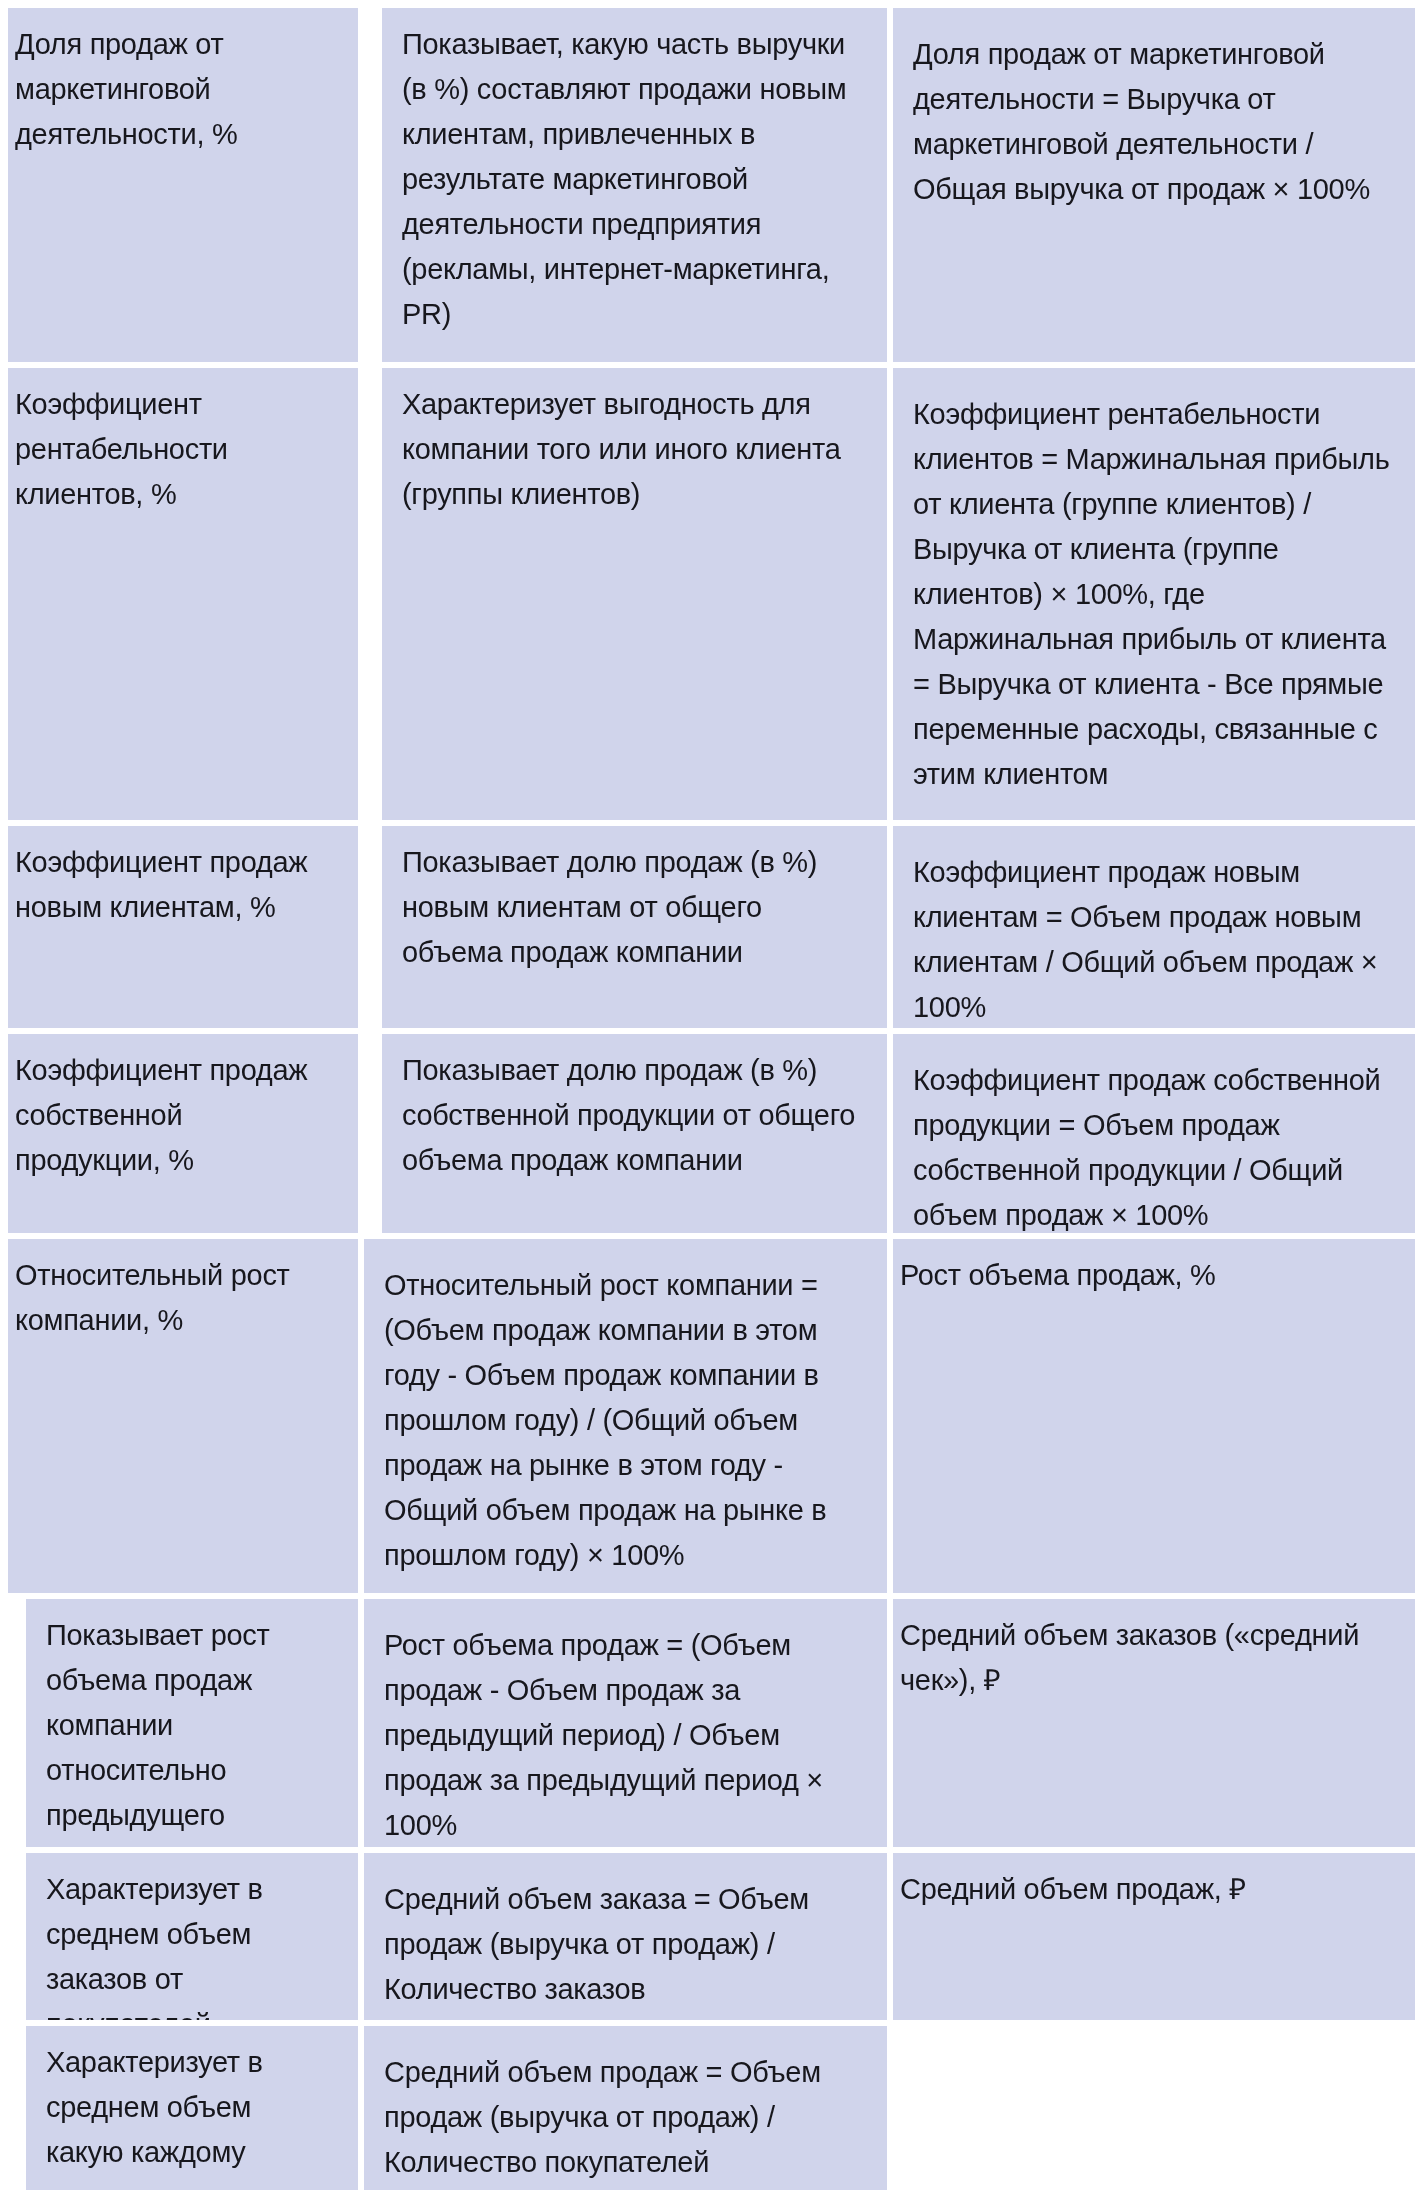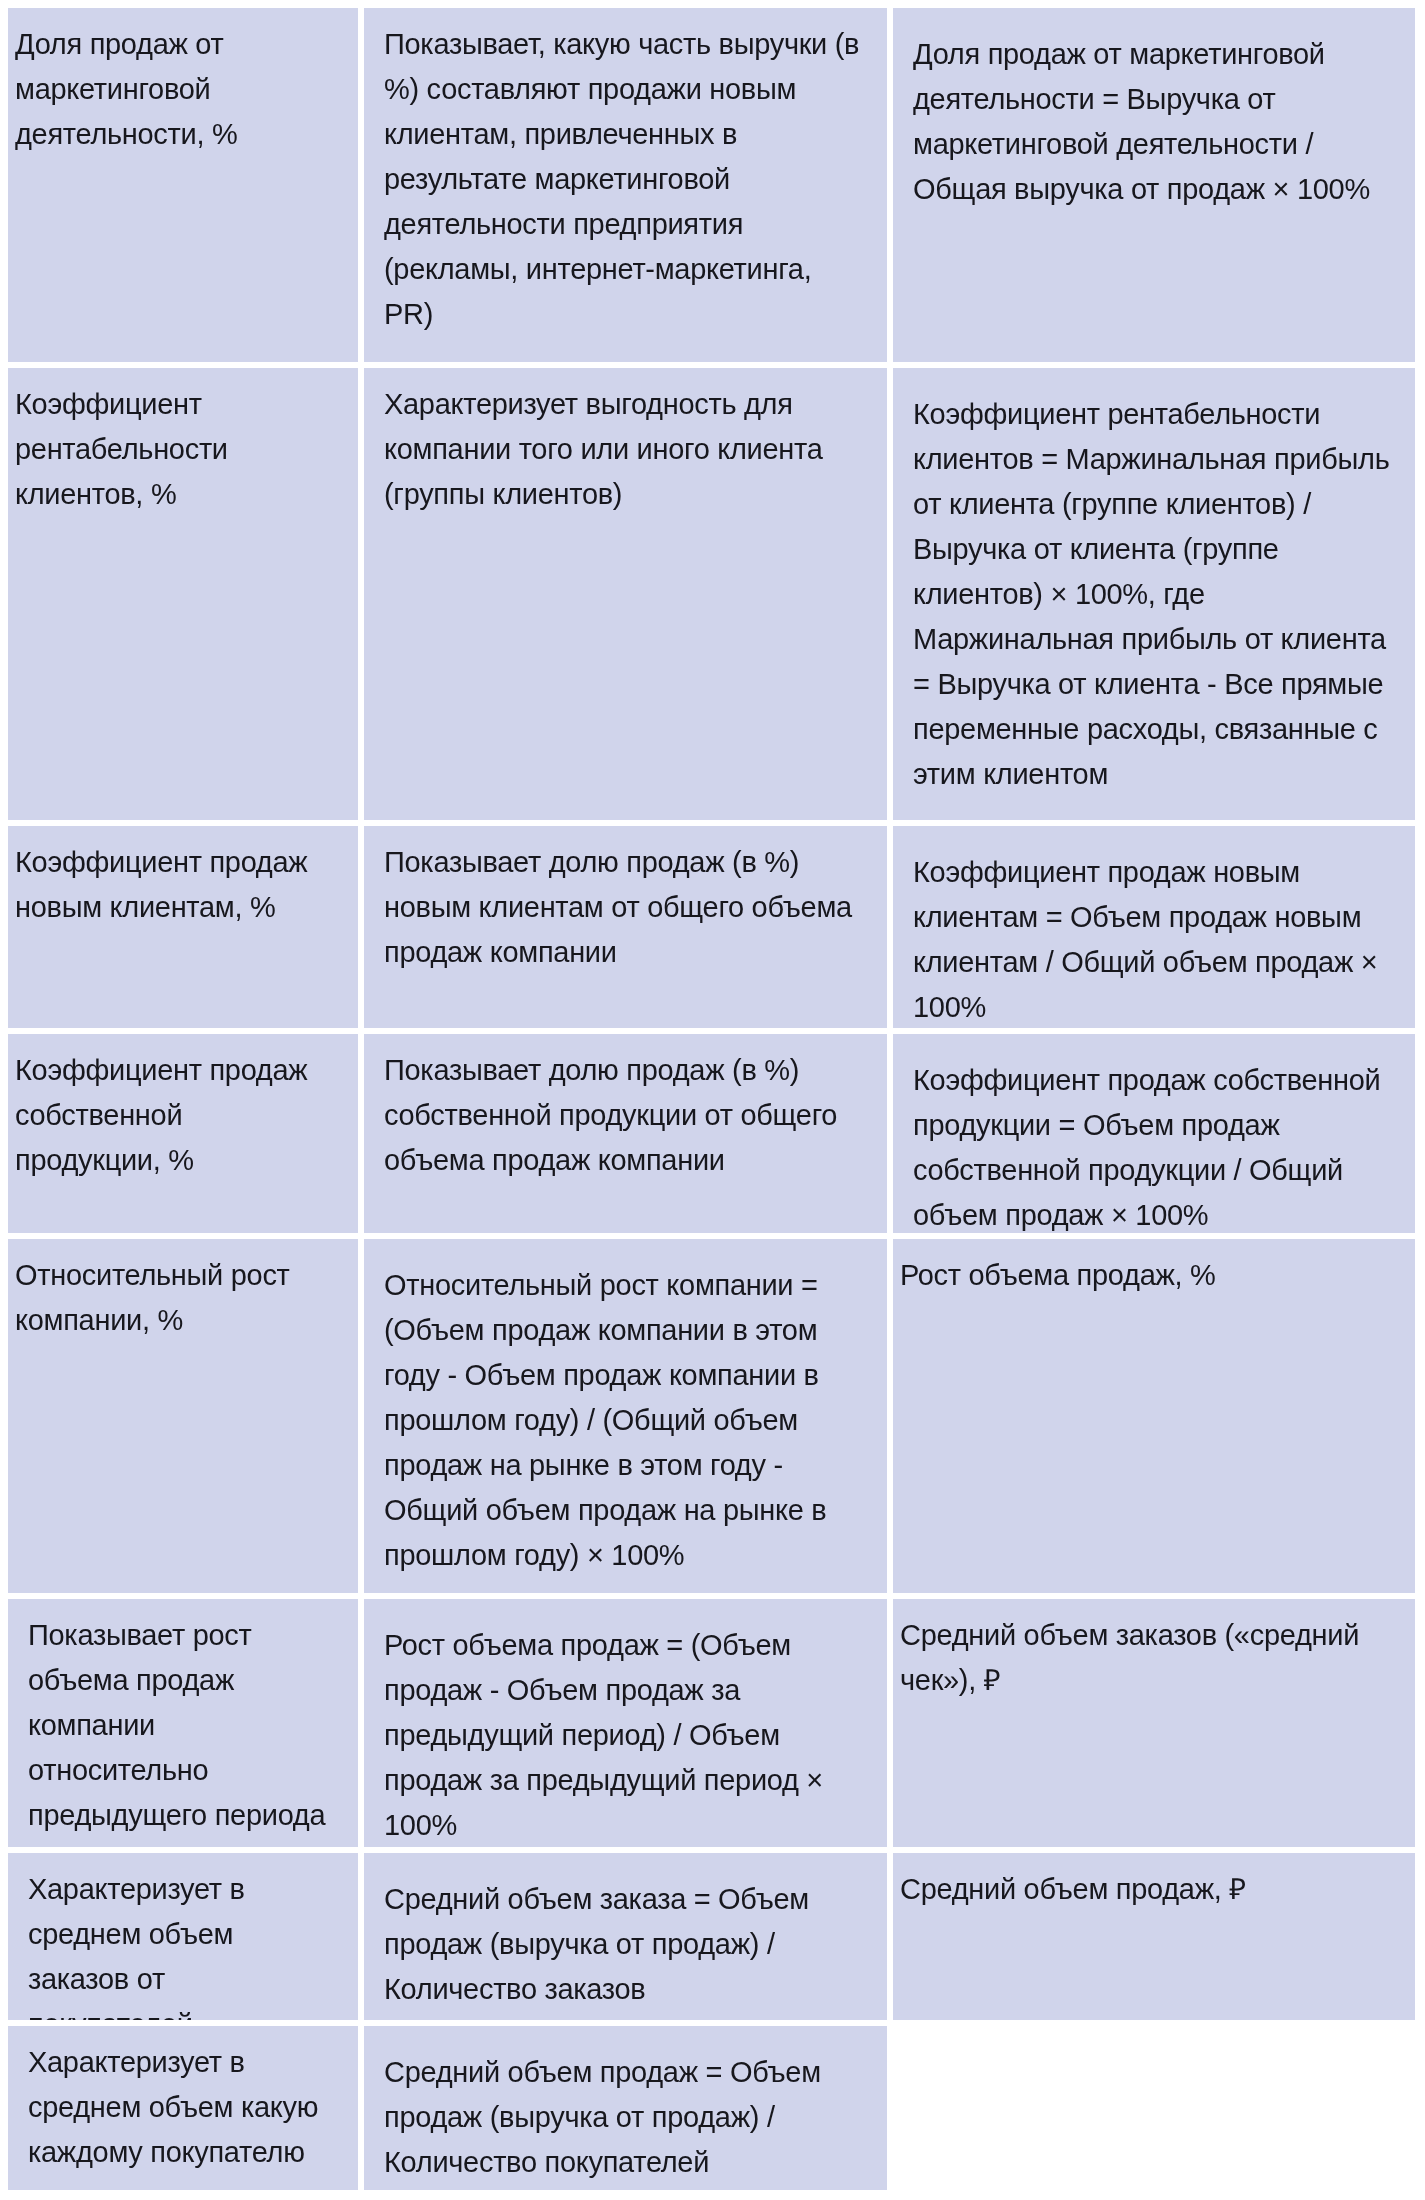--- a/index.html
+++ b/index.html
@@ -39,20 +39,21 @@
     font-size:29px;
     line-height:45px;
     letter-spacing:-0.3px;
     overflow:hidden;
   }
   .col-name{
     padding:14px 34px 8px 7px;
   }
   .col-desc{
     padding:14px 24px 8px 20px;
+    margin-left:18px;
   }
   .col-formula{
     padding:24px 14px 8px 20px;
   }
 </style>
 </head>
 <body>
 
 <div class="page">
   <div class="grid" id="table-grid">

